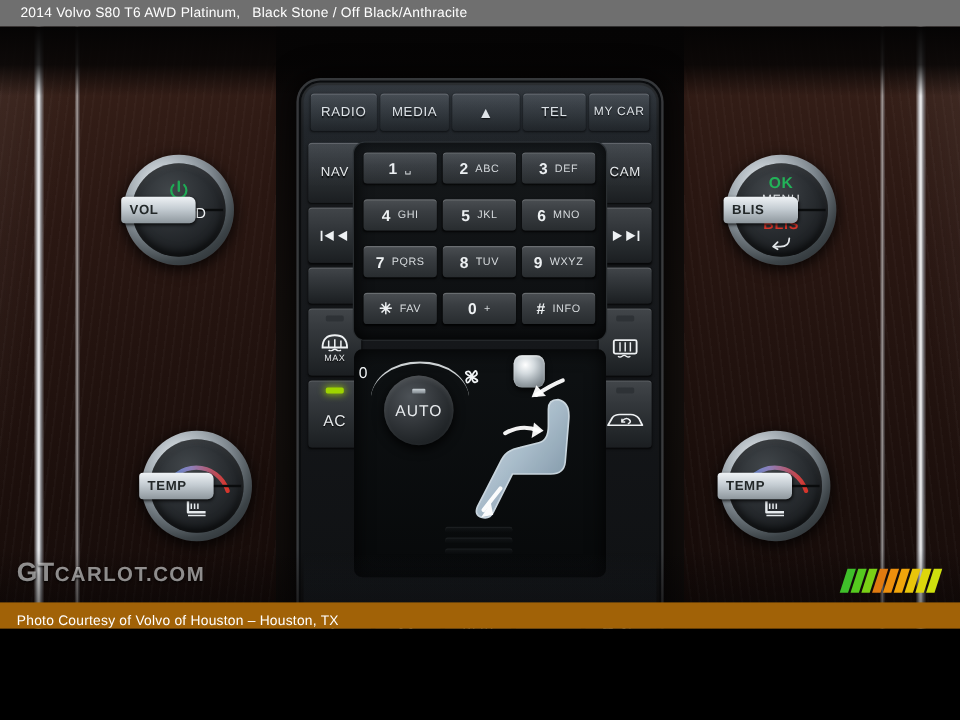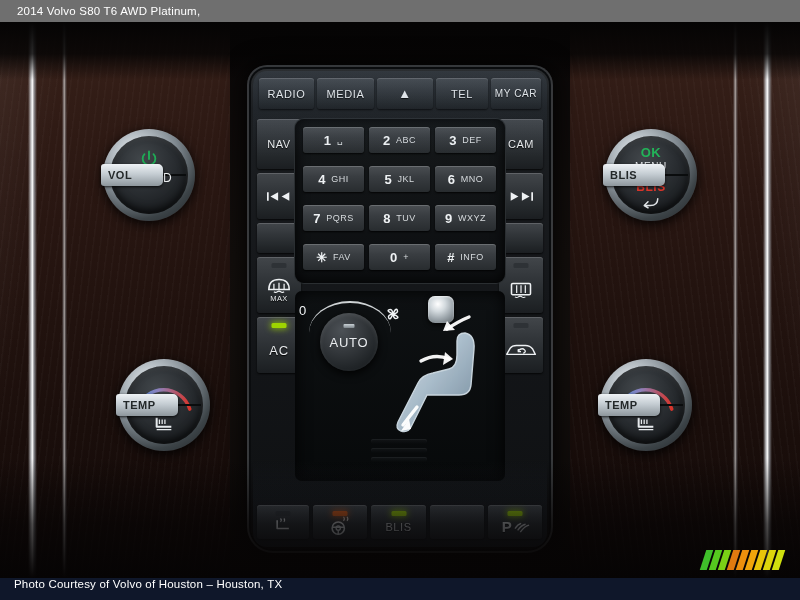--- a/index.html
+++ b/index.html
@@ -2,21 +2,21 @@
 <html><head>
 <meta charset="utf-8">
 <style>
   * { box-sizing: border-box; margin: 0; padding: 0; }
   html, body {
     width: 800px; height: 600px;
     overflow: hidden;
     font-family: "Liberation Sans", sans-serif;
     background: #000;
   }
-  #stage { position: relative; width: 800px; height: 600px; overflow: hidden; }
+  #stage { position: relative; width: 800px; height: 524px; overflow: hidden; }
 
   
   #title-bar {
     position: absolute; left: 0; top: 0; width: 800px; height: 22px;
     background: #6f6f6f;
     display: flex; align-items: center;
     padding-left: 17px;
     color: #ffffff; font-size: 11.5px; letter-spacing: .2px;
     z-index: 40;
   }
@@ -213,33 +213,34 @@
   #stripes {
     position: absolute; right: 18px; bottom: 30px; height: 20px;
     display: flex; gap: 2px; z-index: 30;
   }
   #stripes i {
     display: block; width: 7px; height: 20px;
     transform: skewX(-18deg);
   }
   #footer-bar {
     position: absolute; left: 0; bottom: 0; width: 800px; height: 22px;
-    background: #0f172a; color: #fff; font-size: 11.5px;
-    display: flex; align-items: flex-start; padding-left: 14px;
+    background: #a16207; color: #fff; font-size: 11.5px;
+    display: flex; align-items: flex-end; padding-left: 14px;
     z-index: 40; letter-spacing: .2px;
   }
 </style>
 </head>
 <body>
 
 <div id="stage">
 
   <div id="title-bar">
     <span>2014 Volvo S80 T6 AWD Platinum,</span>
     <span class="sep"></span>
+    <span>Black Stone / Off Black/Anthracite</span>
   </div>
 
   <div id="photo">
 
     <div class="wood left"></div>
     <div class="wood right"></div>
     <div class="chrome-strip s1"></div>
     <div class="chrome-strip s2"></div>
     <div class="chrome-strip s3"></div>
     <div class="chrome-strip s4"></div>
@@ -524,20 +525,23 @@
           <path d="M17 14 q3 -5 7 -6" stroke="#eef1f3" stroke-width="1.5" fill="none"></path>
           <path d="M20 16 q4 -6 9 -7" stroke="#eef1f3" stroke-width="1.5" fill="none"></path>
           <path d="M23 18 q5 -7 10 -8" stroke="#eef1f3" stroke-width="1.5" fill="none"></path>
         </svg>
       </div>
     </div>
 
     <div class="bottom-shade"></div>
   </div>
 
+  <div id="watermark">
+    <span>GT</span><span class="sm">CARLOT.COM</span>
+  </div>
 
   <div id="stripes">
     <i style="background:#3fbf2a"></i>
     <i style="background:#55c91f"></i>
     <i style="background:#7ad016"></i>
     <i style="background:#e07a10"></i>
     <i style="background:#ec8f0d"></i>
     <i style="background:#f0a50b"></i>
     <i style="background:#e8c50a"></i>
     <i style="background:#ddd60c"></i>

